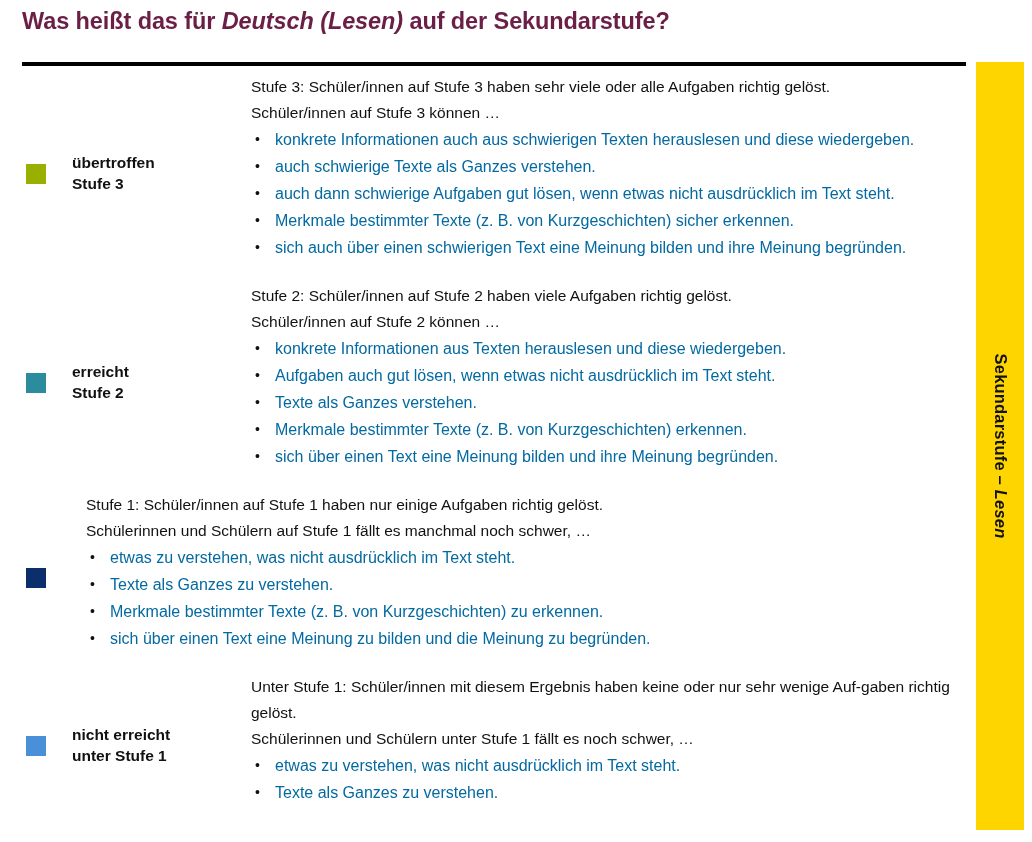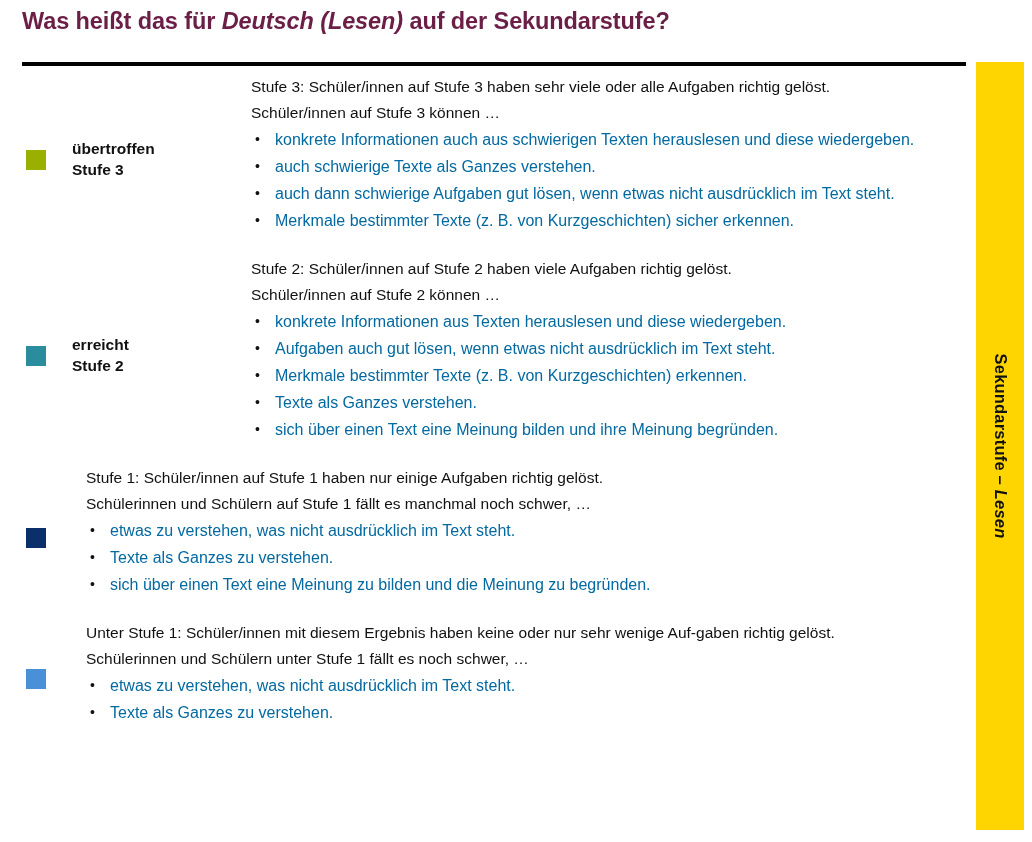--- a/index.html
+++ b/index.html
@@ -175,60 +175,66 @@
           <div class="lbl-sub">Stufe 3</div>
         </div>
         <div class="c-body seg-thick last">
           <div class="intro">Stufe 3: Schüler/innen auf Stufe 3 haben sehr viele oder alle Aufgaben richtig gelöst.</div>
           <div class="intro">Schüler/innen auf Stufe 3 können …</div>
           <ul class="bullets">
             <li>konkrete Informationen auch aus schwierigen Texten herauslesen und diese wiedergeben.</li>
             <li>auch schwierige Texte als Ganzes verstehen.</li>
             <li>auch dann schwierige Aufgaben gut lösen, wenn etwas nicht ausdrücklich im Text steht.</li>
             <li>Merkmale bestimmter Texte (z. B. von Kurzgeschichten) sicher erkennen.</li>
+            <li>sich auch über einen schwierigen Text eine Meinung bilden und ihre Meinung begründen.</li>
           </ul>
         </div>
       </div>
       <div class="trow">
         <div class="c-swatch seg-thin">
           <span class="swatch" style="background: rgb(43, 140, 158);"></span>
         </div>
         <div class="c-label seg-thin">
           <div class="lbl-main">erreicht</div>
           <div class="lbl-sub">Stufe 2</div>
         </div>
         <div class="c-body seg-thin last">
           <div class="intro">Stufe 2: Schüler/innen auf Stufe 2 haben viele Aufgaben richtig gelöst.</div>
           <div class="intro">Schüler/innen auf Stufe 2 können …</div>
           <ul class="bullets">
             <li>konkrete Informationen aus Texten herauslesen und diese wiedergeben.</li>
             <li>Aufgaben auch gut lösen, wenn etwas nicht ausdrücklich im Text steht.</li>
+            <li>Texte als Ganzes verstehen.</li>
             <li>Merkmale bestimmter Texte (z. B. von Kurzgeschichten) erkennen.</li>
-            <li>Texte als Ganzes verstehen.</li>
             <li>sich über einen Text eine Meinung bilden und ihre Meinung begründen.</li>
           </ul>
         </div>
       </div>
       <div class="trow">
         <div class="c-swatch seg-thin">
           <span class="swatch" style="background: rgb(11, 47, 107);"></span>
         </div>
         <div class="c-body seg-thin last">
           <div class="intro">Stufe 1: Schüler/innen auf Stufe 1 haben nur einige Aufgaben richtig gelöst.</div>
           <div class="intro">Schülerinnen und Schülern auf Stufe 1 fällt es manchmal noch schwer, …</div>
           <ul class="bullets">
             <li>etwas zu verstehen, was nicht ausdrücklich im Text steht.</li>
             <li>Texte als Ganzes zu verstehen.</li>
+            <li>Merkmale bestimmter Texte (z. B. von Kurzgeschichten) zu erkennen.</li>
             <li>sich über einen Text eine Meinung zu bilden und die Meinung zu begründen.</li>
           </ul>
         </div>
       </div>
       <div class="trow">
         <div class="c-swatch seg-thin">
           <span class="swatch" style="background: rgb(74, 144, 217);"></span>
+        </div>
+        <div class="c-label seg-thin">
+          <div class="lbl-main">nicht erreicht</div>
+          <div class="lbl-sub">unter Stufe 1</div>
         </div>
         <div class="c-body seg-thin last">
           <div class="intro">Unter Stufe 1: Schüler/innen mit diesem Ergebnis haben keine oder nur sehr wenige Auf-gaben richtig gelöst.</div>
           <div class="intro">Schülerinnen und Schülern unter Stufe 1 fällt es noch schwer, …</div>
           <ul class="bullets">
             <li>etwas zu verstehen, was nicht ausdrücklich im Text steht.</li>
             <li>Texte als Ganzes zu verstehen.</li>
           </ul>
         </div>
       </div>

